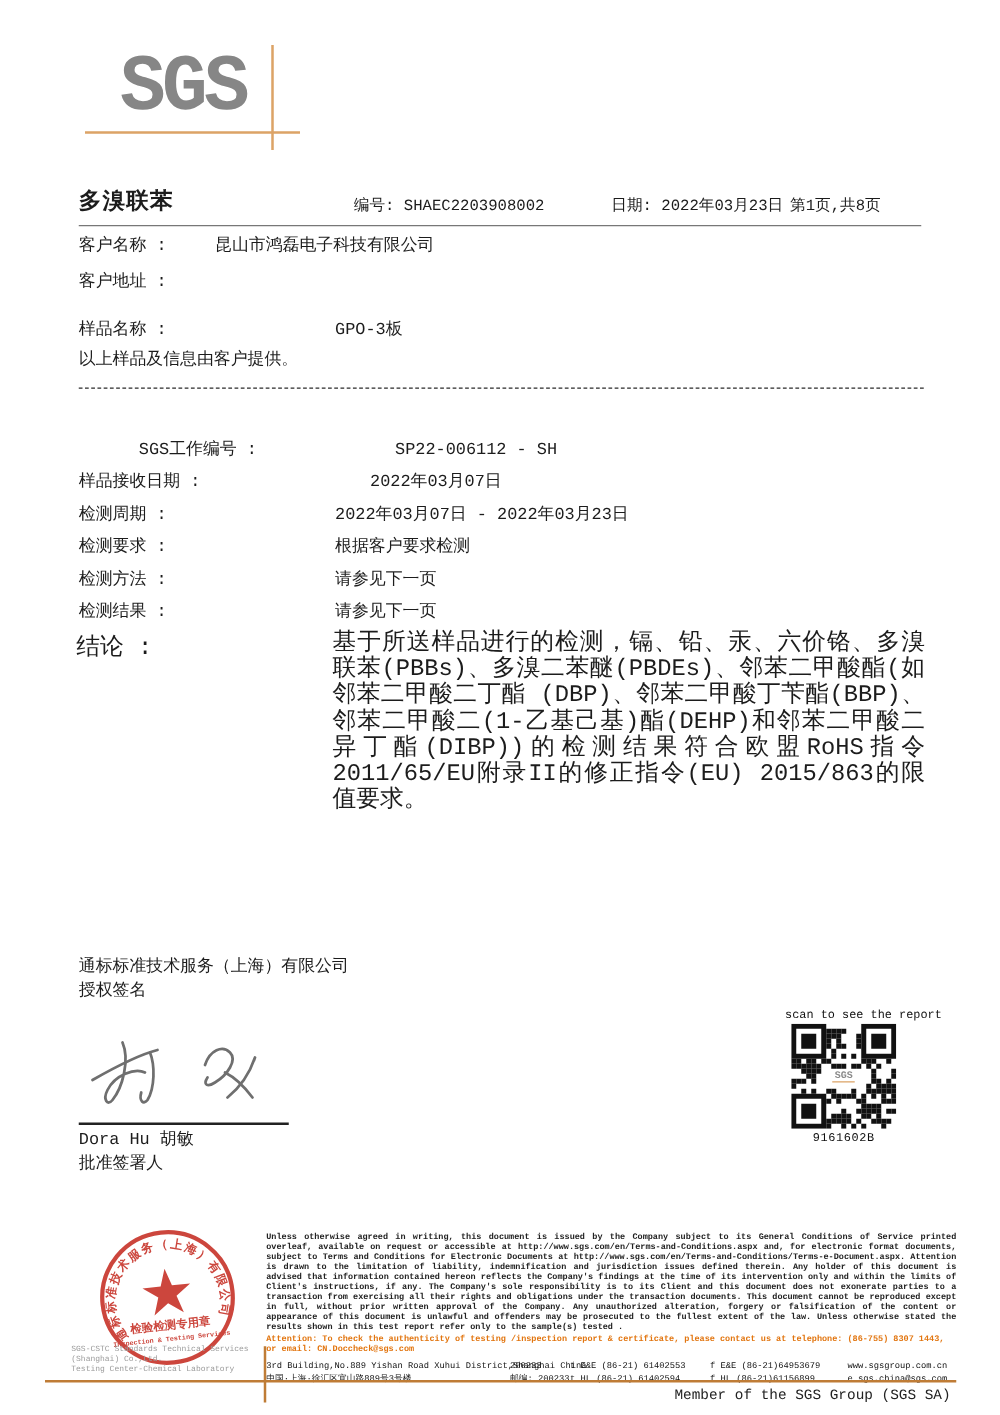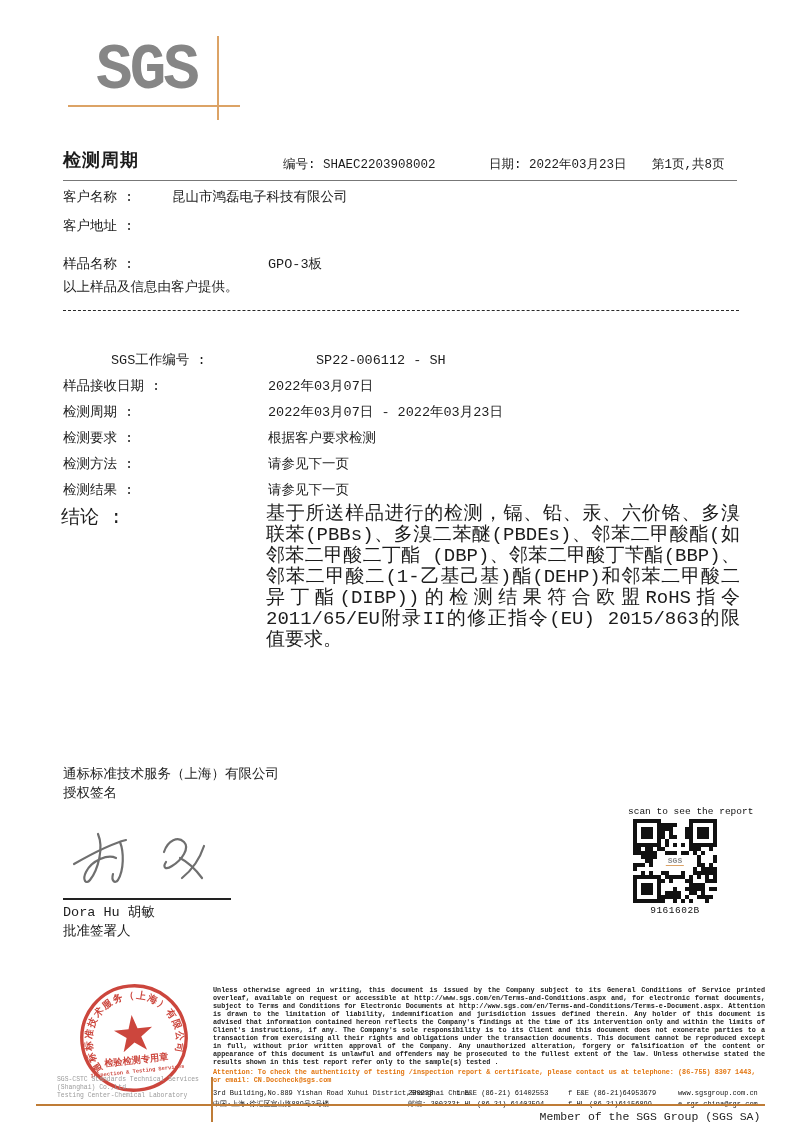--- a/index.html
+++ b/index.html
@@ -69,30 +69,30 @@
 <body>
 
 <div class="page">
 
   <div class="logo-wrap">
     <div class="logo-hline"></div>
     <div class="logo-vline"></div>
     <div class="logo-text">SGS</div>
   </div>
 
-  <div class="doc-title">检测周期</div>
+  <div class="doc-title">多溴联苯</div>
   <div class="meta" style="left:283px;">
     <span>编号:</span>
     <span>SHAEC2203908002</span>
   </div>
   <div class="meta" style="left:489px;">
     <span>日期:</span>
     <span>2022年03月23日</span>
   </div>
-  <div class="meta" style="left:652px;">第1页,共8页</div>
+  <div class="meta" style="left:632px;">第1页,共8页</div>
   <div class="sep-line"></div>
 
   <div class="row w109" style="top:189px;">
     <span class="lab">客户名称 :</span>
     <span>昆山市鸿磊电子科技有限公司</span>
   </div>
   <div class="row w109" style="top:218px;">
     <span class="lab">客户地址 :</span>
   </div>
 
@@ -100,21 +100,21 @@
     <span class="lab">样品名称 :</span>
     <span>GPO-3板</span>
   </div>
   <div class="note" style="top:278px;">以上样品及信息由客户提供。</div>
   <div class="dashed"></div>
 
   <div class="row w205" style="top:352px;margin-left:48px;">
     <span class="lab">SGS工作编号 :</span>
     <span>SP22-006112 - SH</span>
   </div>
-  <div class="row w205" style="top:378px;">
+  <div class="row w205" style="top:378px;gap:28px;">
     <span class="lab">样品接收日期 :</span>
     <span>2022年03月07日</span>
   </div>
   <div class="row w205" style="top:404px;">
     <span class="lab">检测周期 :</span>
     <span>2022年03月07日 - 2022年03月23日</span>
   </div>
   <div class="row w205" style="top:430px;">
     <span class="lab">检测要求 :</span>
     <span>根据客户要求检测</span>

